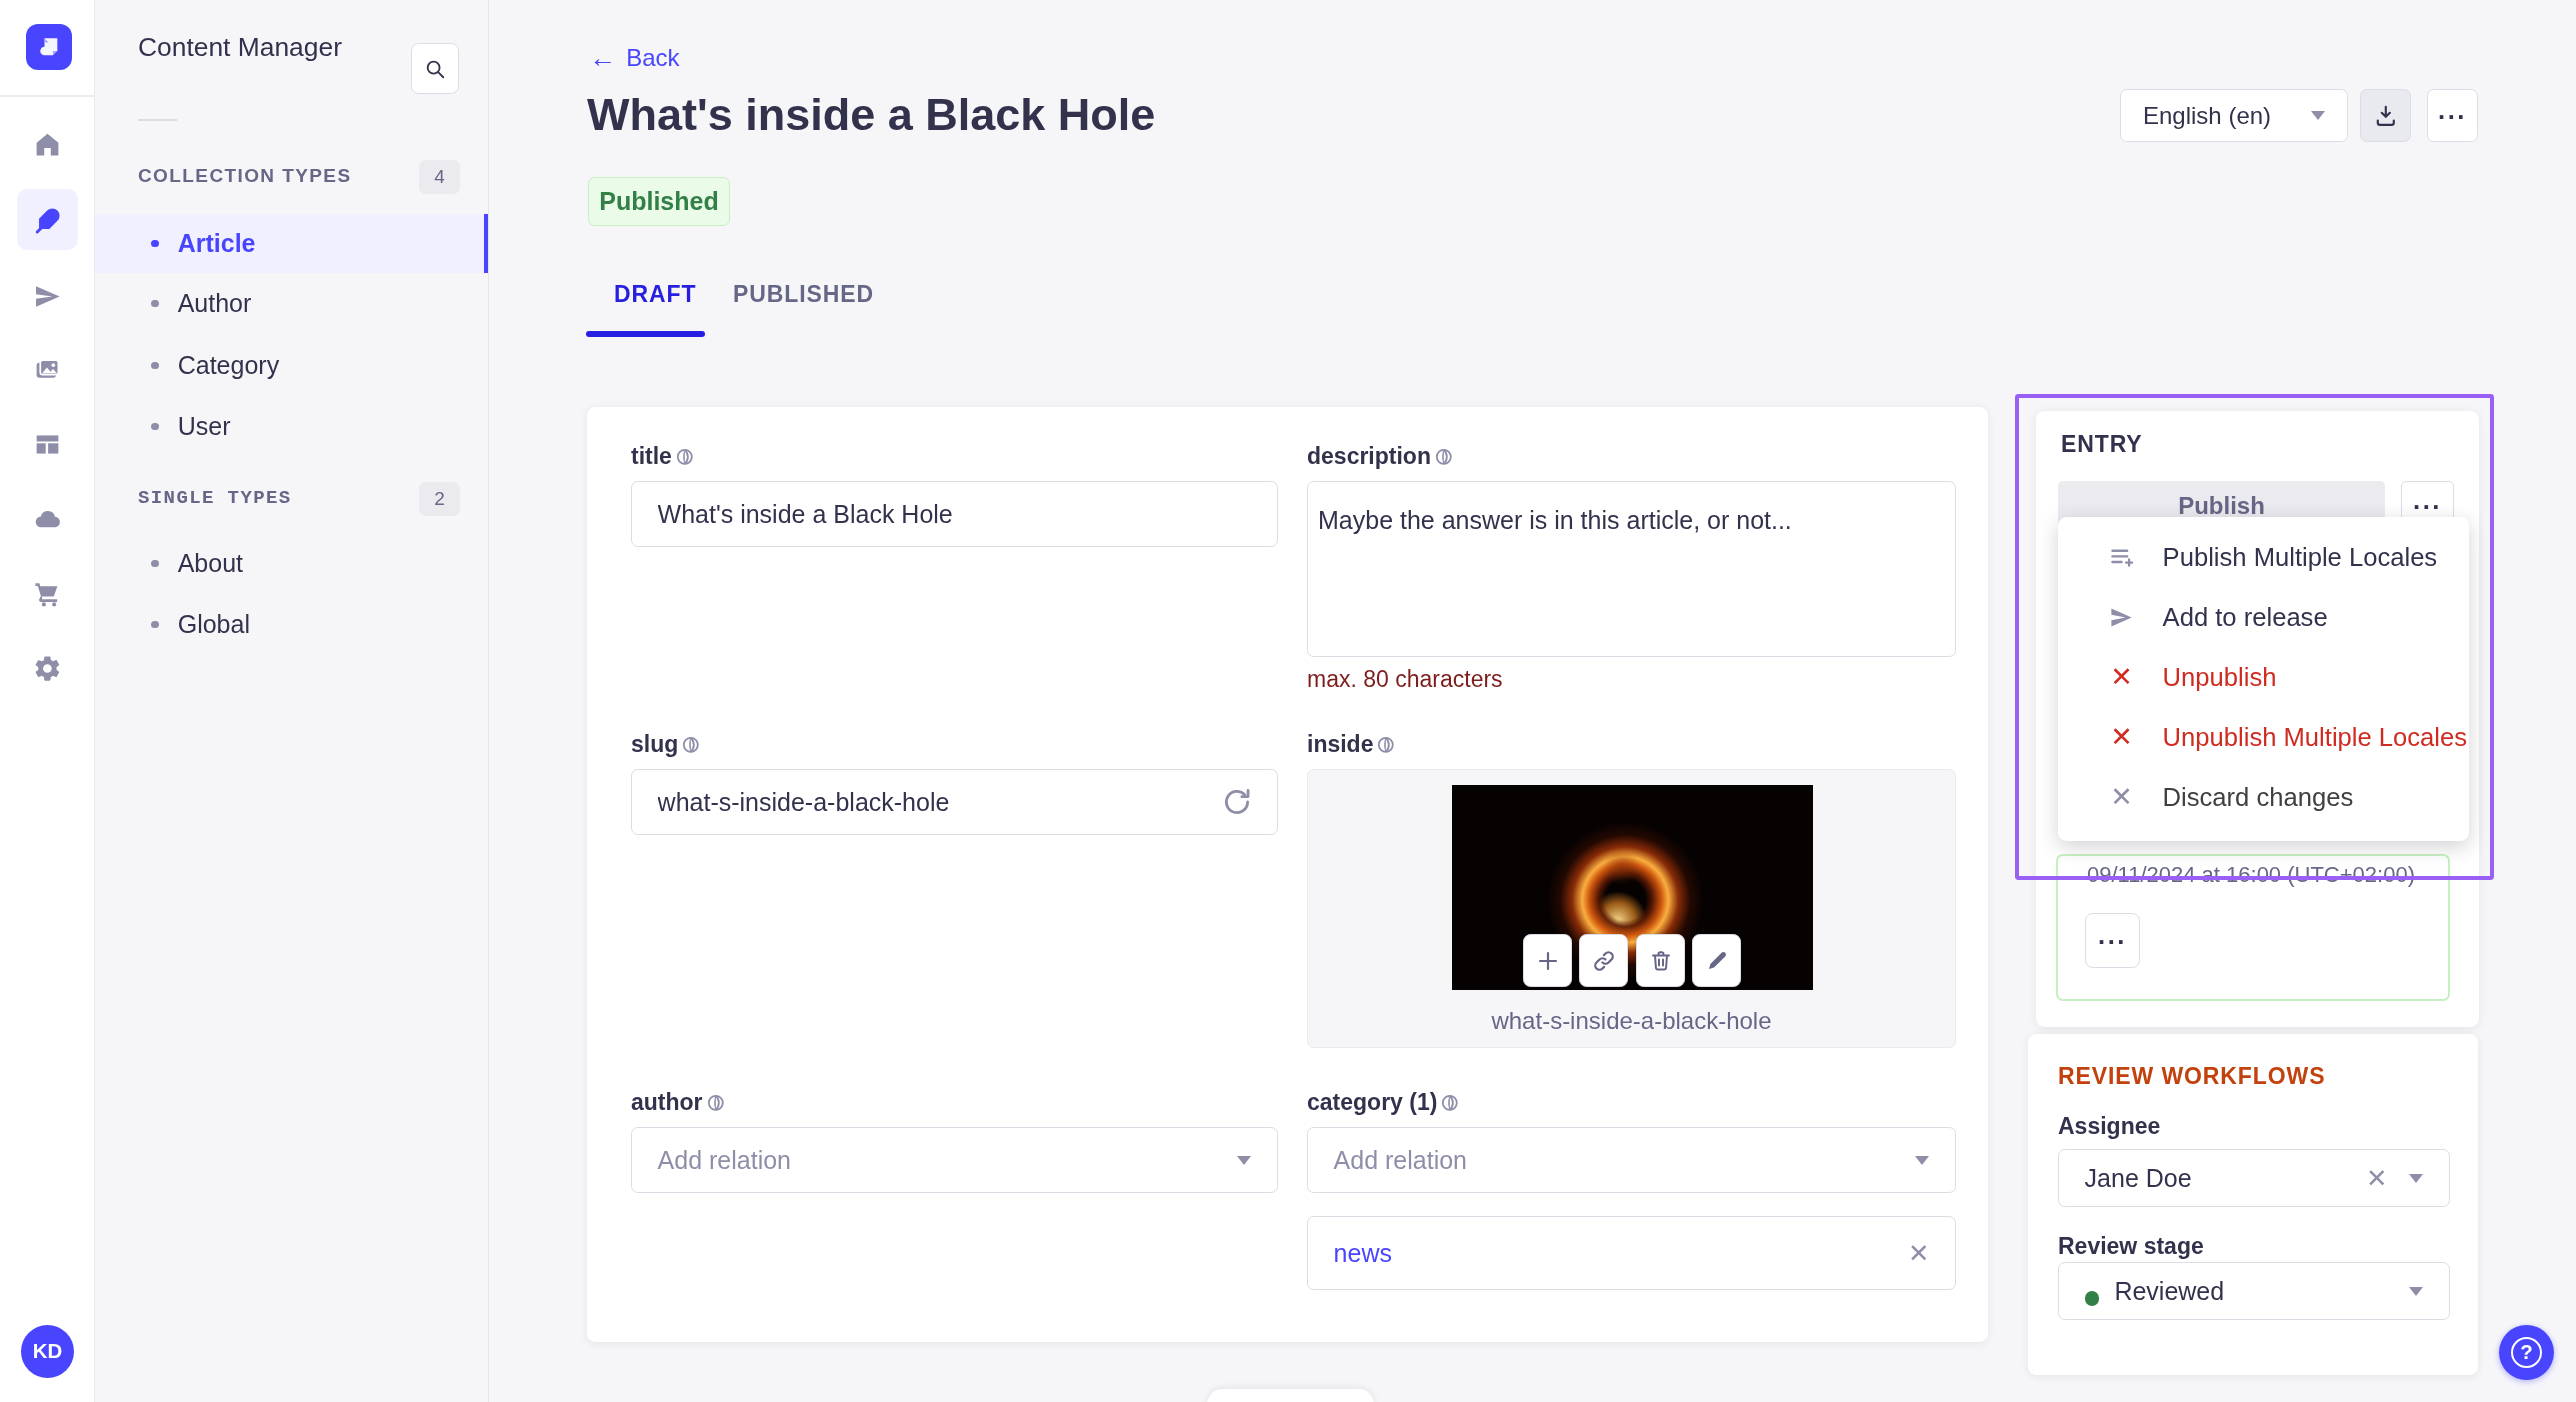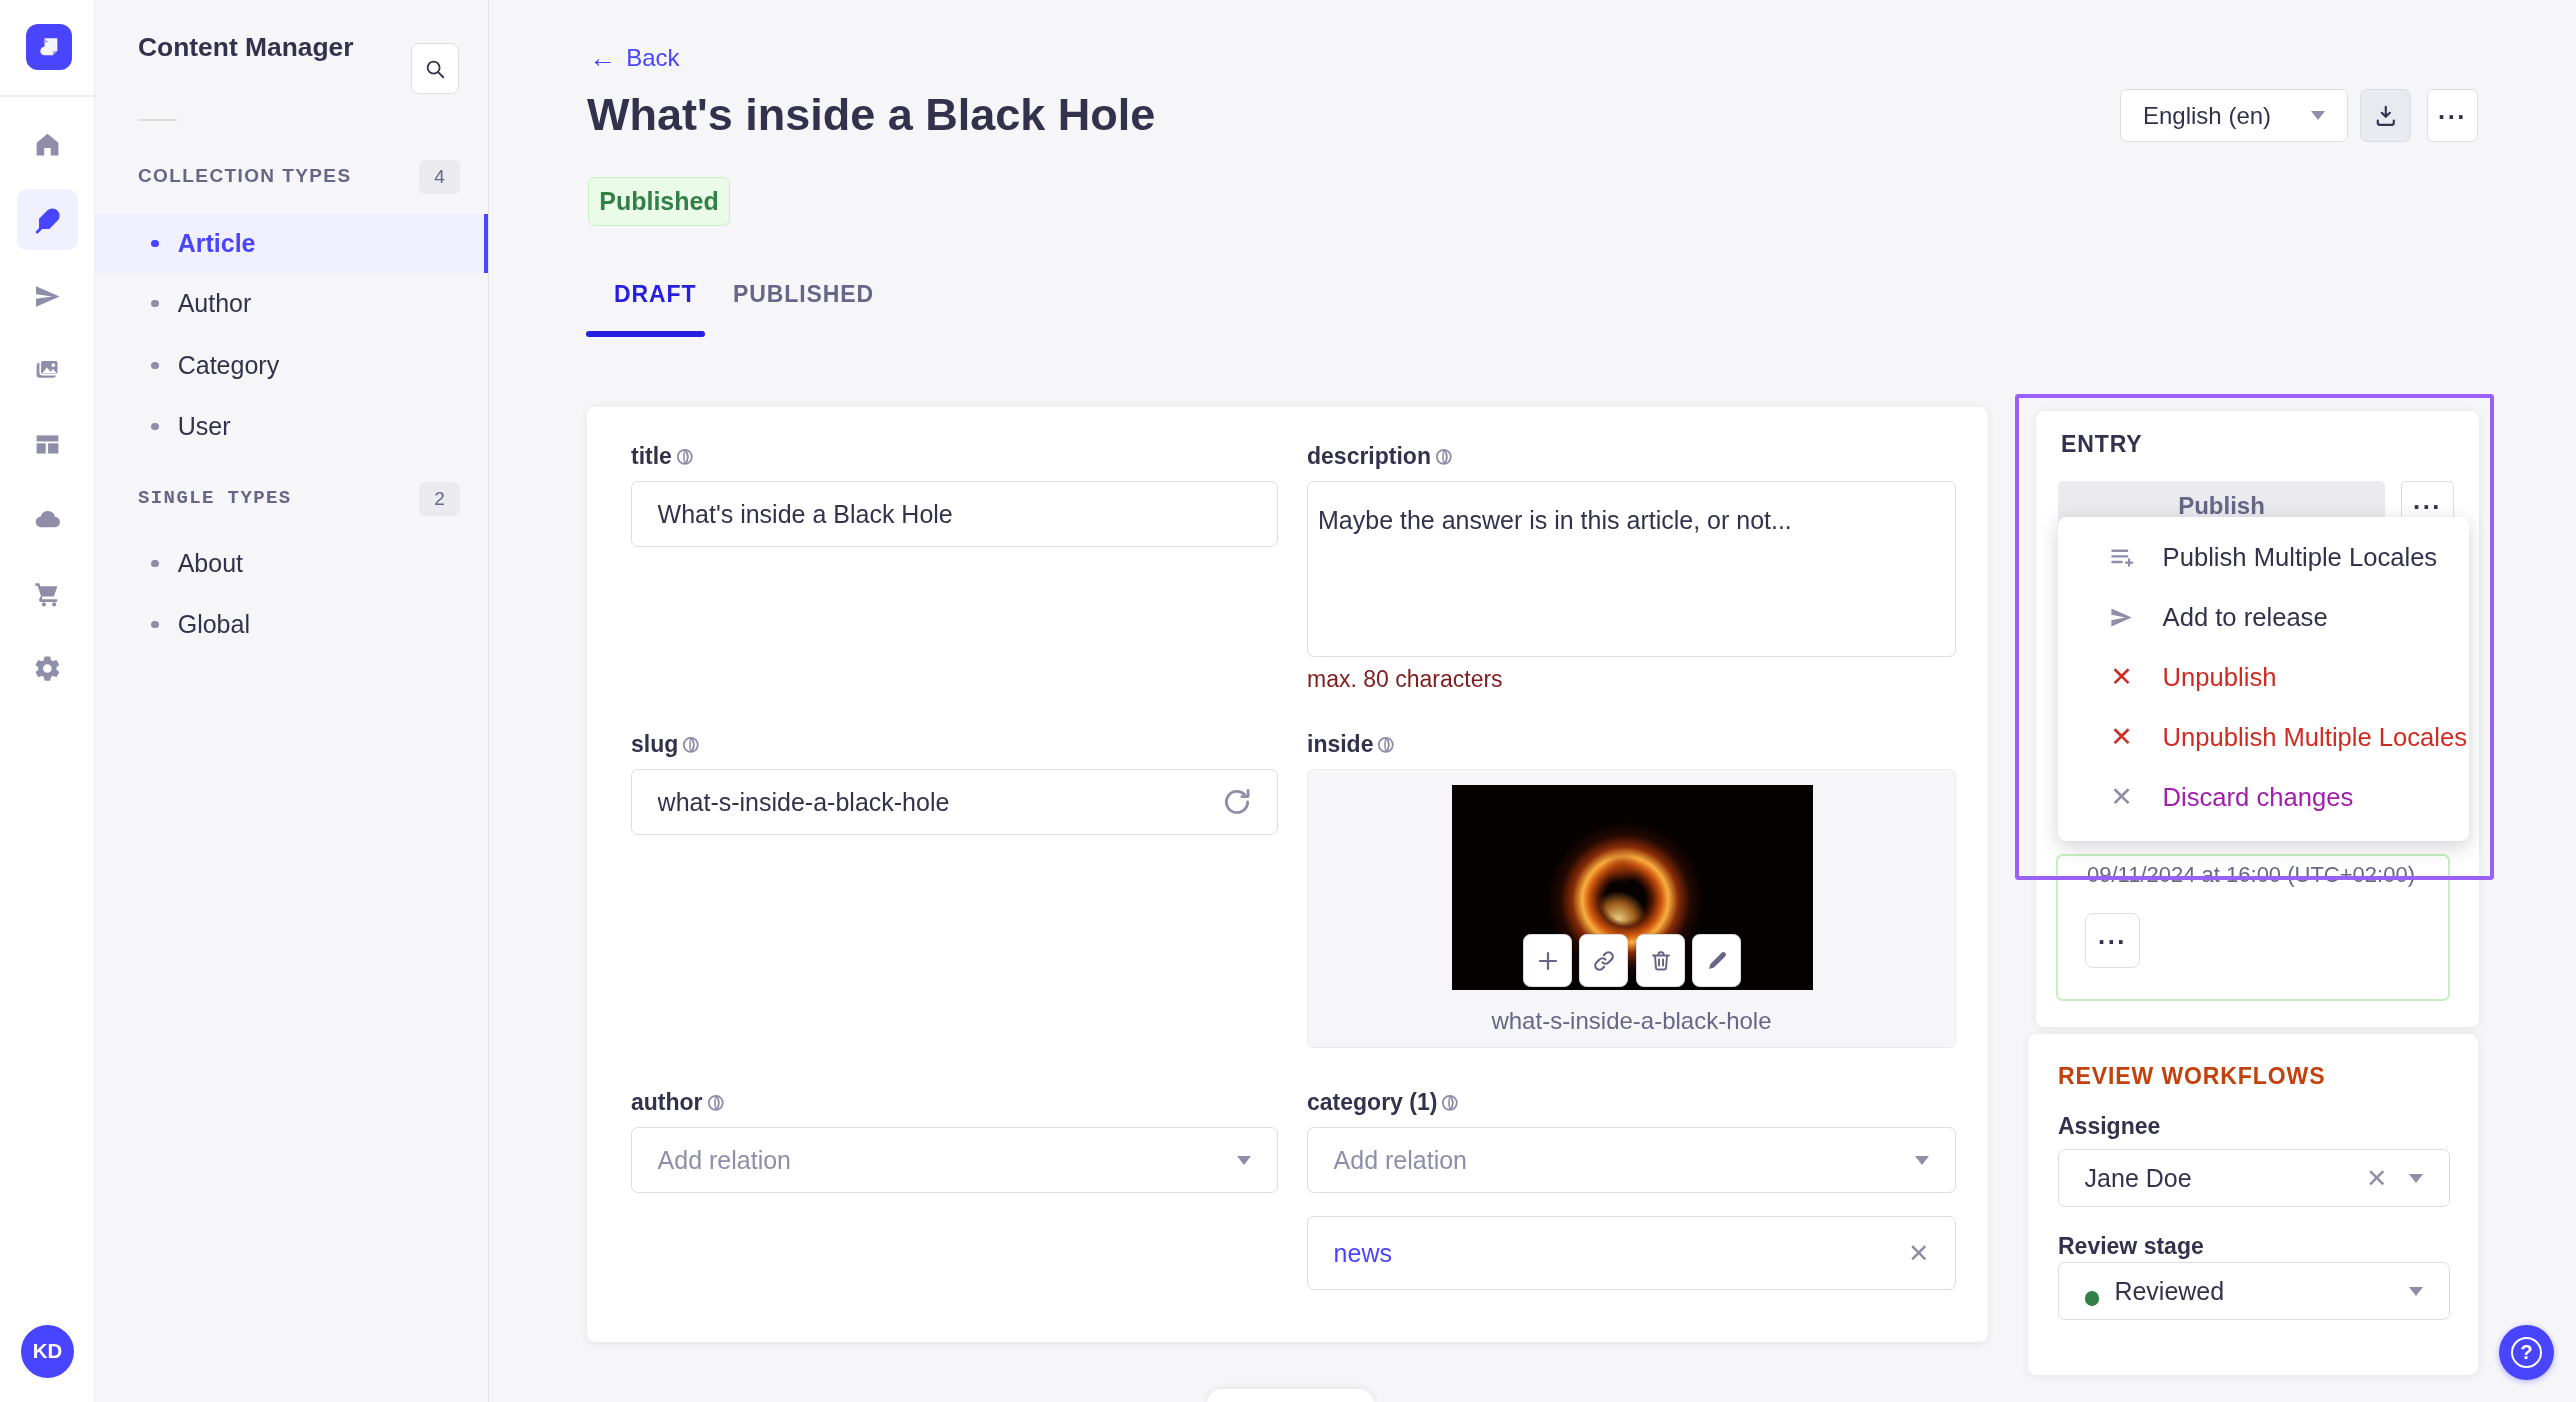--- a/index.html
+++ b/index.html
@@ -12,21 +12,21 @@
   #rail { left:0; top:0; width:95px; height:1402px; background:#ffffff; border-right:1.7px solid #eaeaef; z-index:5; }
   #rail-logo { left:25.6px; top:24px; width:46px; height:46px; border-radius:12px; background:#4945ff; display:flex; align-items:center; justify-content:center; }
   #rail-divider { left:0; top:95px; width:95px; height:1.7px; background:#eaeaef; }
   .rail-btn { left:32px; width:31px; height:31px; display:flex; align-items:center; justify-content:center; cursor:pointer; }
   .rail-btn svg { width:29px; height:29px; }
   #rail-active-tile { left:17px; top:189px; width:61px; height:61px; border-radius:10.2px; background:#f0f0ff; }
   #rail-avatar { left:21px; top:1325px; width:53px; height:53px; border-radius:50%; background:#4945ff; color:#fff; font-size:20.4px; font-weight:700; display:flex; align-items:center; justify-content:center; }
 
   
   #sidebar { left:95px; top:0; width:394px; height:1402px; background:#f6f6f9; border-right:1.7px solid #e4e4ec; }
-  #sidebar-title { left:138px; top:32px; font-size:26.4px; font-weight:700; color:#32324d; }
+  #sidebar-title { left:138px; top:32px; font-size:26.4px; font-weight:400; color:#32324d; }
   #search-btn { left:411px; top:43px; width:48px; height:51px; background:#fff; border:1.7px solid #dcdce4; border-radius:7.7px; display:flex; align-items:center; justify-content:center; cursor:pointer; }
   #sidebar-rule { left:138px; top:119px; width:39px; height:1.7px; background:#dcdce4; }
   .section-header { font-size:19px; font-weight:700; letter-spacing:1.4px; color:#666687; }
   .count-badge { width:41px; height:34px; background:#eaeaef; border-radius:6.8px; color:#666687; font-size:19px; display:flex; align-items:center; justify-content:center; }
   .nav-item { left:95px; width:393px; height:59px; display:flex; align-items:center; cursor:pointer; }
   .nav-item .bullet { width:7.7px; height:7.7px; border-radius:50%; background:#8e8ea9; margin-left:56px; margin-right:19px; }
   .nav-item .lbl { font-size:25px; color:#32324d; }
   .nav-item.active { background:#f0f0ff; border-right:4.3px solid #4945ff; }
   .nav-item.active .bullet { background:#4945ff; }
   .nav-item.active .lbl { color:#4945ff; font-weight:600; }
@@ -80,21 +80,21 @@
   #publish-btn { left:2058px; top:481px; width:327px; height:49px; background:#eaeaef; border-radius:5.1px; color:#666687; font-size:24px; font-weight:600; display:flex; align-items:center; justify-content:center; cursor:pointer; z-index:11; }
   #entry-more-btn { left:2401px; top:481px; width:53px; height:49px; background:#fff; border:1.7px solid #dcdce4; border-radius:5.1px; display:flex; align-items:center; justify-content:center; cursor:pointer; z-index:11; }
   #release-box { left:2056px; top:854px; width:394px; height:147px; background:#fff; border:2.6px solid #c6f0c2; border-radius:6.8px; z-index:12; }
   #release-date { left:2087px; top:862px; width:341px; font-size:22px; color:#666687; z-index:13; }
   #release-more-btn { left:2085px; top:913px; width:55px; height:55px; background:#fff; border:1.7px solid #dcdce4; border-radius:7.7px; display:flex; align-items:center; justify-content:center; cursor:pointer; z-index:13; }
   #entry-menu { left:2038px; top:517px; width:411px; height:324px; background:#fff; border-radius:8.5px; box-shadow:0 5.1px 20.4px rgba(33,33,52,.2); padding:10.2px 0; z-index:30;margin-left:20px; }
   .menu-item { height:60px; display:flex; align-items:center; padding:0 0 0 48px; gap:25.6px; cursor:pointer; }
   .menu-item .mi-icon { width:31px; height:31px; display:flex; align-items:center; justify-content:center; }
   .menu-item .mi-label { font-size:25.6px; color:#32324d; }
   .menu-item.danger .mi-label { color:#d02b20; }
-  .menu-item.disabled .mi-label { color:#a21caf; }
+  .menu-item.disabled .mi-label { color:#404040; }
   .xmark { font-size:27px; font-weight:600; }
   .xmark.red { color:#d02b20; } .xmark.gray { color:#8e8ea9; }
   #purple-outline { left:2015px; top:394px; width:479px; height:486px; border:4.3px solid #9a5ff5; border-radius:3.4px; z-index:40; pointer-events:none; }
 
   
   #review-card { left:2028px; top:1034px; width:450px; height:341px; background:#fff; border-radius:8.5px; box-shadow:0 1.7px 8.5px rgba(33,33,52,.08); }
   #review-heading { left:2058px; top:1063px; font-size:23px; font-weight:700; letter-spacing:0.9px; color:#c2410c; }
   #assignee-label { left:2058px; top:1113px; font-size:23px; font-weight:600; }
   #assignee-select { left:2058px; top:1149px; width:392px; height:58px; }
   #assignee-select .val { font-size:25px; color:#32324d; flex:1; }

